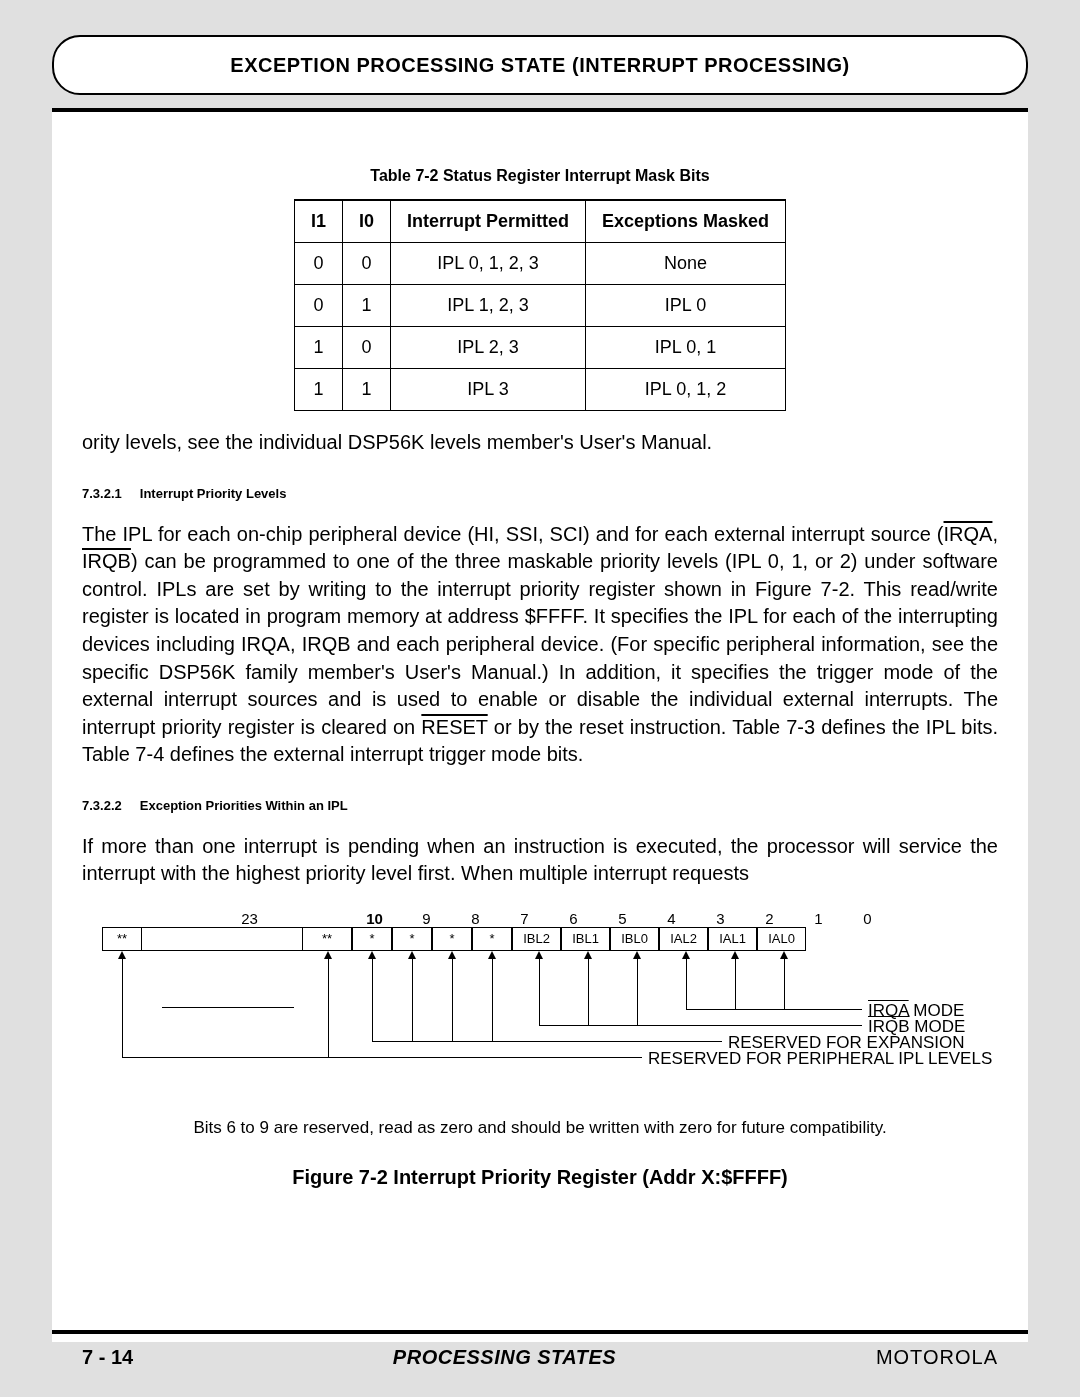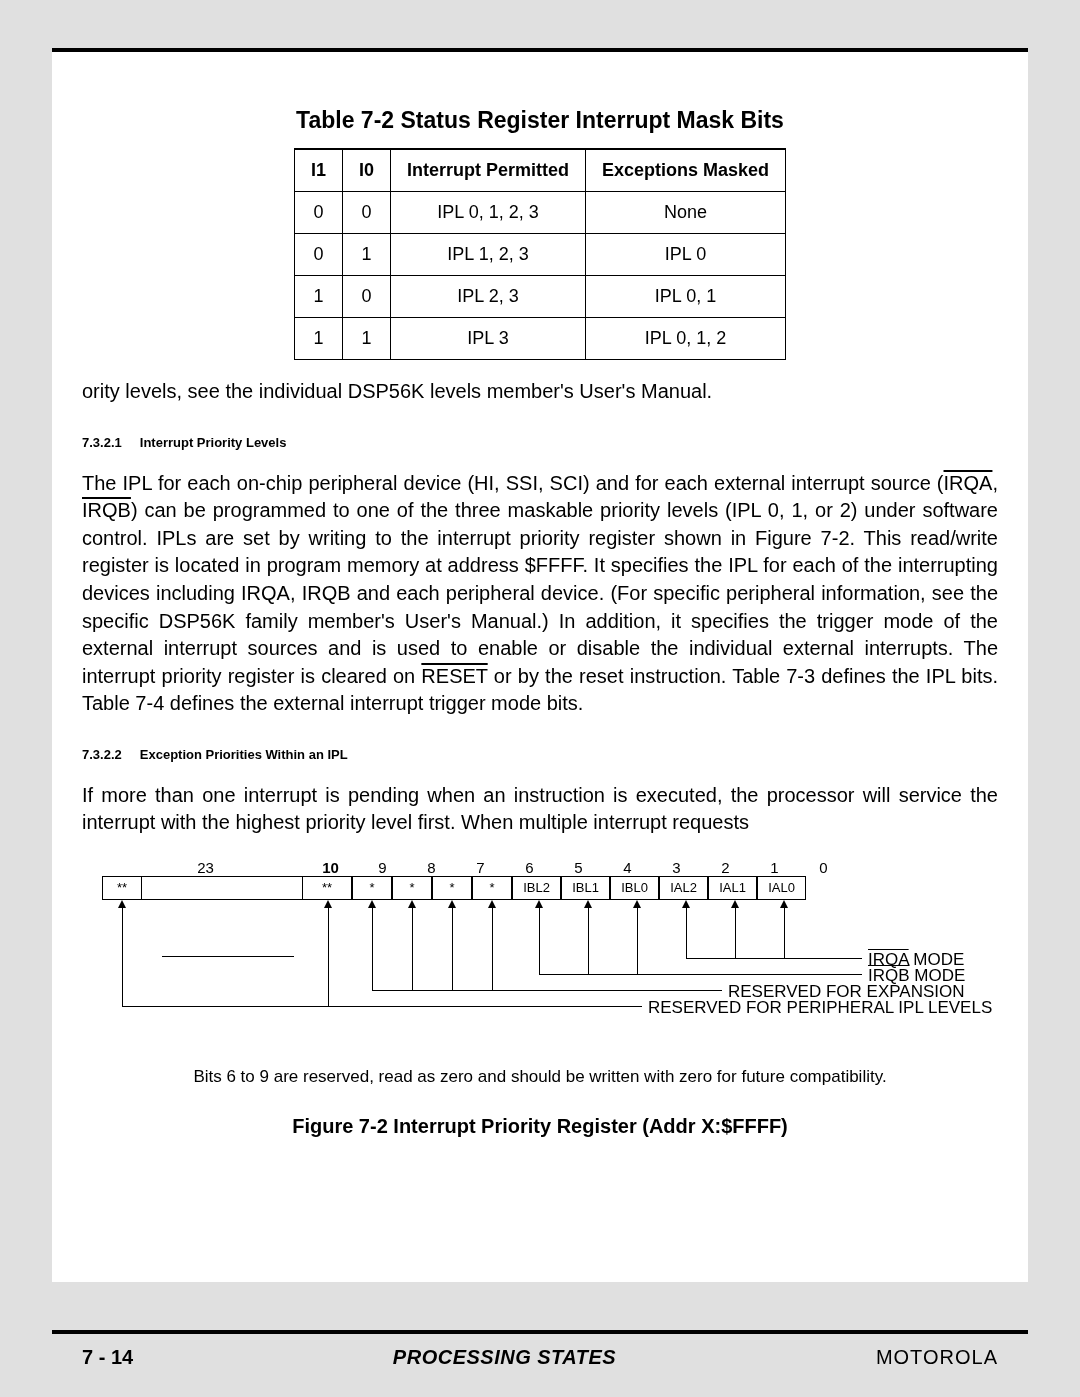--- a/index.html
+++ b/index.html
@@ -42,21 +42,21 @@
     background: #fff;
     margin: 0;
     padding: 55px 30px 0 30px;
     height: 1230px;
     box-sizing: border-box;
   }
 
   .table-caption {
     text-align: center;
     font-weight: bold;
-    font-size: 23px;
+    font-size: 16px;
     margin-bottom: 14px;
   }
   table.mask-bits {
     margin: 0 auto 18px auto;
     border-collapse: collapse;
     font-size: 18px;
   }
   table.mask-bits th, table.mask-bits td {
     border: 1.5px solid #000;
     padding: 10px 16px;
@@ -89,21 +89,21 @@
   }
   .bit-numbers, .bit-cells {
     display: flex;
     width: 740px;
     margin-left: 20px;
   }
   .bit-numbers span {
     text-align: center;
     font-size: 15px;
   }
-  .bn-wide { flex: 0 0 195px; text-align: right; padding-left: 6px; }
+  .bn-wide { flex: 0 0 195px; text-align: right; padding-left: 6px; margin-left: 44px; }
   .bn-10   { flex: 0 0 55px; font-weight: bold; }
   .bn-std  { flex: 0 0 49px; }
 
   .bit-cells { border-collapse: collapse; }
   .bit-cells span {
     border: 1px solid #000;
     box-sizing: border-box;
     height: 24px;
     line-height: 22px;
     text-align: center;
@@ -172,20 +172,23 @@
   }
   .footer-bar .pg { font-weight: bold; }
   .footer-bar .center { font-weight: bold; font-style: italic; letter-spacing: 0.5px; }
   .footer-bar .brand { font-family: Helvetica, Arial, sans-serif; letter-spacing: 1px; }
 </style>
 </head>
 <body>
 
 <div class="page">
 
+  <div class="header-lozenge">
+    <span>EXCEPTION PROCESSING STATE (INTERRUPT PROCESSING)</span>
+  </div>
   <hr class="hr-thick">
 
   <div class="content">
 
     <div class="table-caption">Table 7-2 Status Register Interrupt Mask Bits</div>
 
     <table class="mask-bits">
       <thead>
         <tr>
           <th>I1</th>

